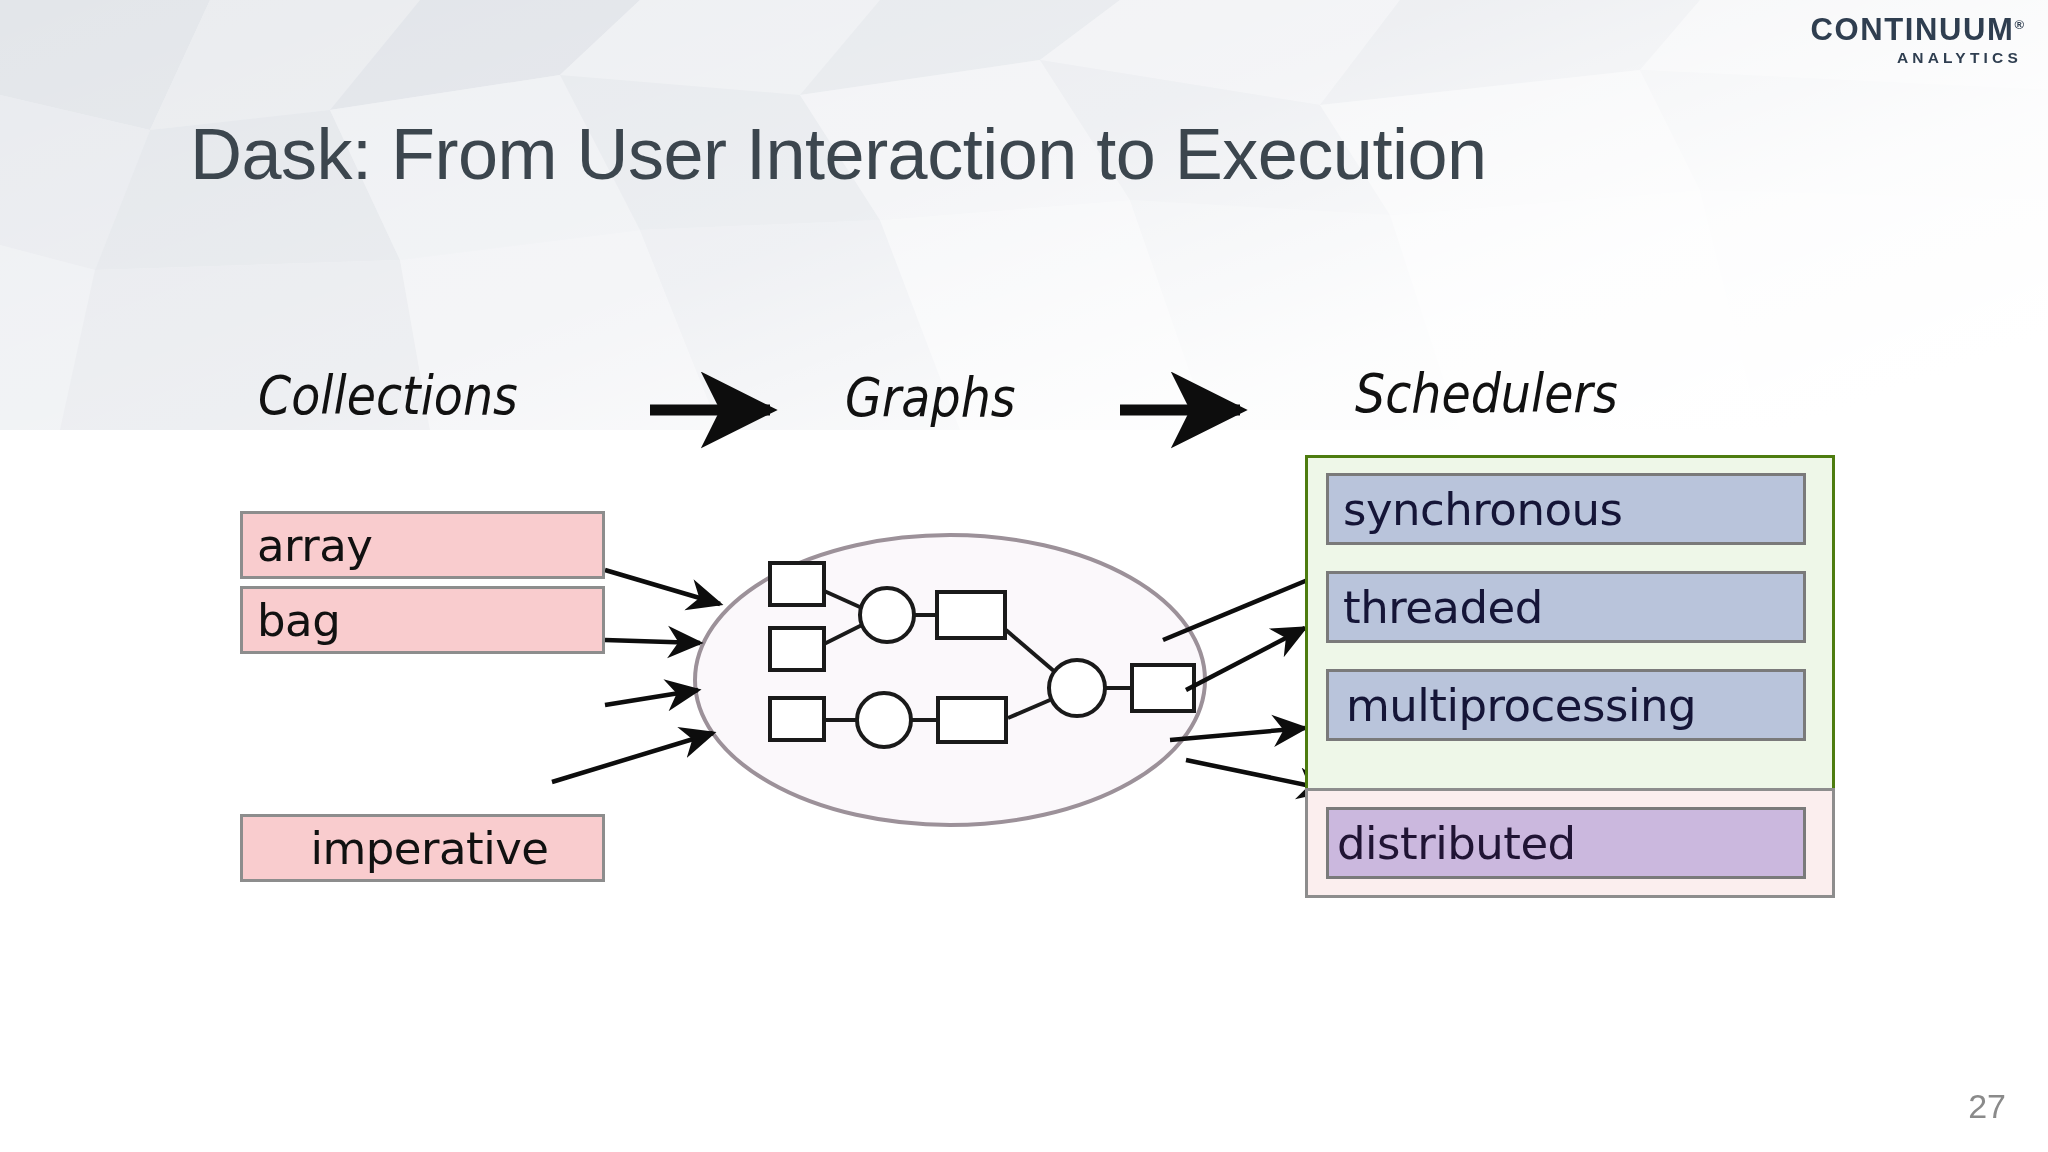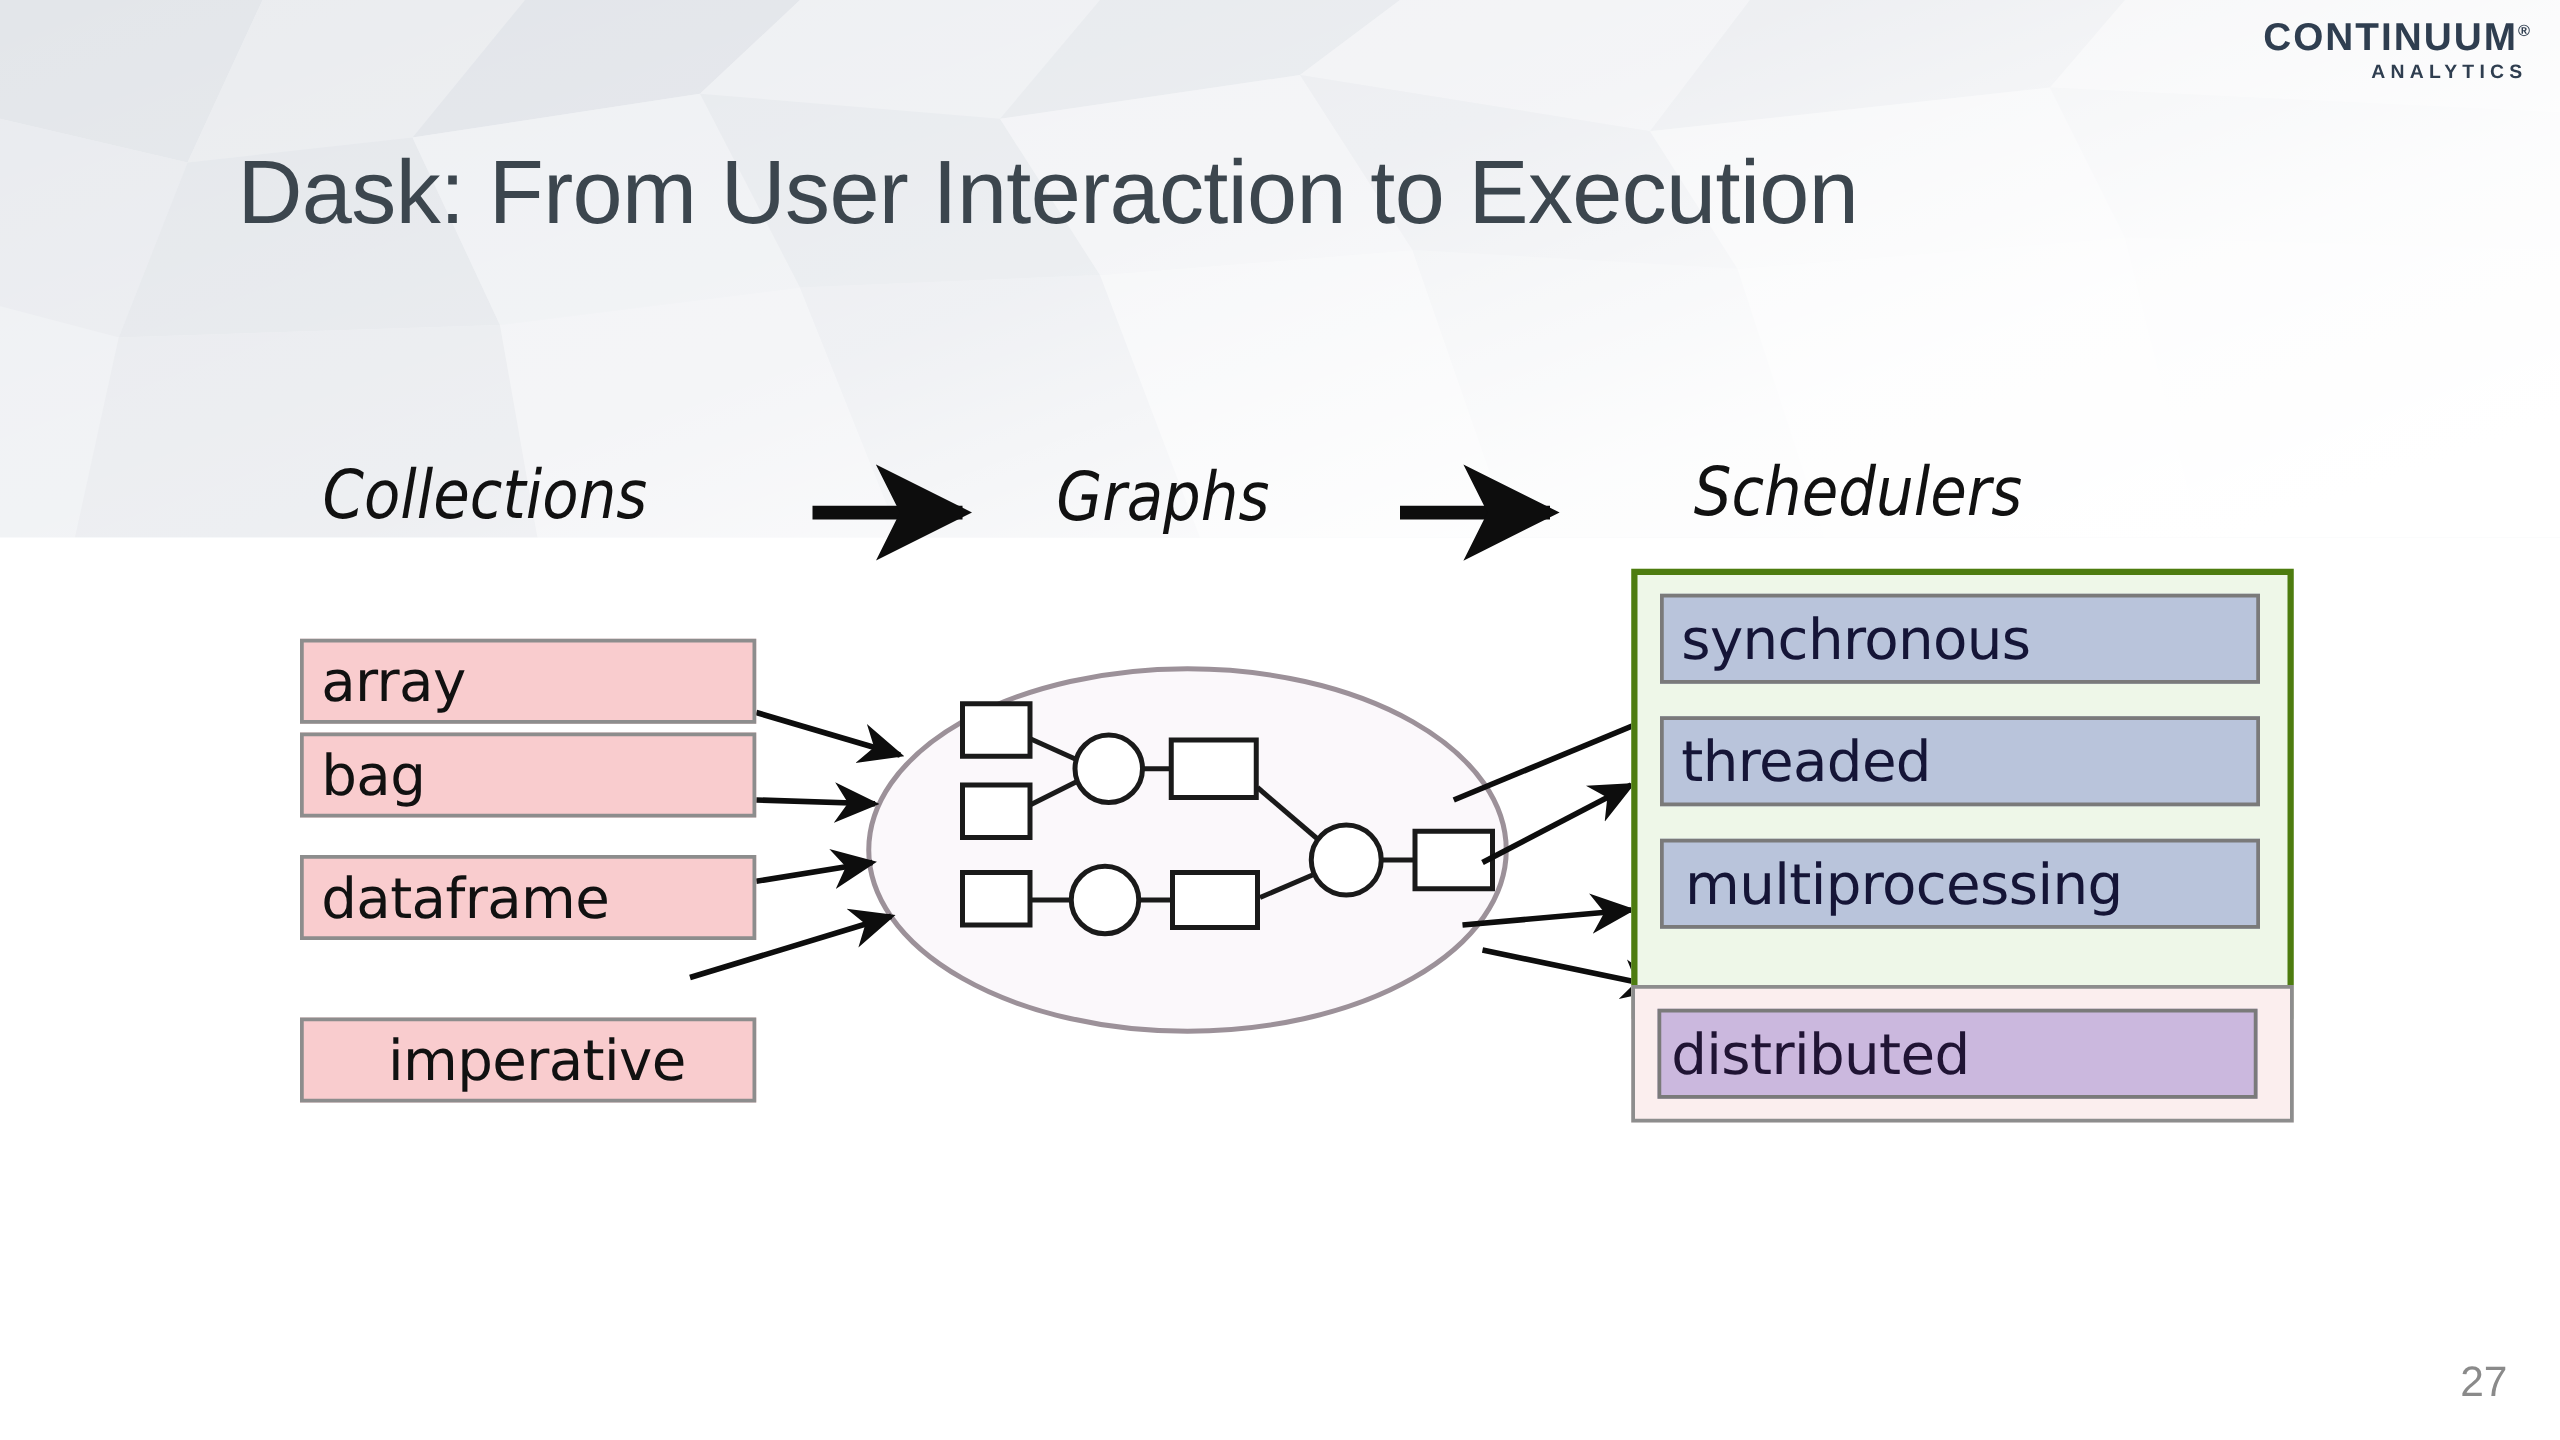--- a/index.html
+++ b/index.html
@@ -133,21 +133,21 @@
   #coll-3 { top: 814px; justify-content: center; }
 
   
   #sched-group {
     position: absolute;
     left: 1305px;
     top: 455px;
     width: 530px;
     height: 360px;
     background: #eef7e8;
-    border: 5px solid #4d7c0f;
+    border: 3px solid #4d7c0f;
     box-sizing: border-box;
   }
   .sched-box {
     position: absolute;
     left: 18px;
     width: 480px;
     height: 72px;
     background: #b9c4db;
     border: 3px solid #7a7a7a;
     box-sizing: border-box;
@@ -309,23 +309,20 @@
       <line x1="1186" y1="760" x2="1330" y2="790" marker-end="url(#thin-arrow)"></line>
     </g>
   </svg>
 
   <div class="coll-box" id="coll-0">
     <span class="txt">array</span>
   </div>
   <div class="coll-box" id="coll-1">
     <span class="txt">bag</span>
   </div>
-  <div class="coll-box" id="coll-2">
-    <span class="txt">dataframe</span>
-  </div>
   <div class="coll-box" id="coll-3">
     <span class="txt">imperative</span>
   </div>
 
   <div id="sched-group">
     <div class="sched-box" id="sched-0">
       <span class="txt">synchronous</span>
     </div>
     <div class="sched-box" id="sched-1">
       <span class="txt">threaded</span>

